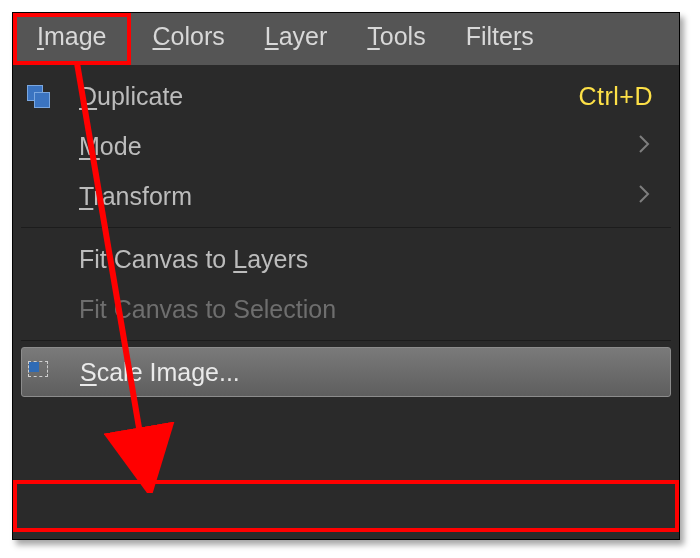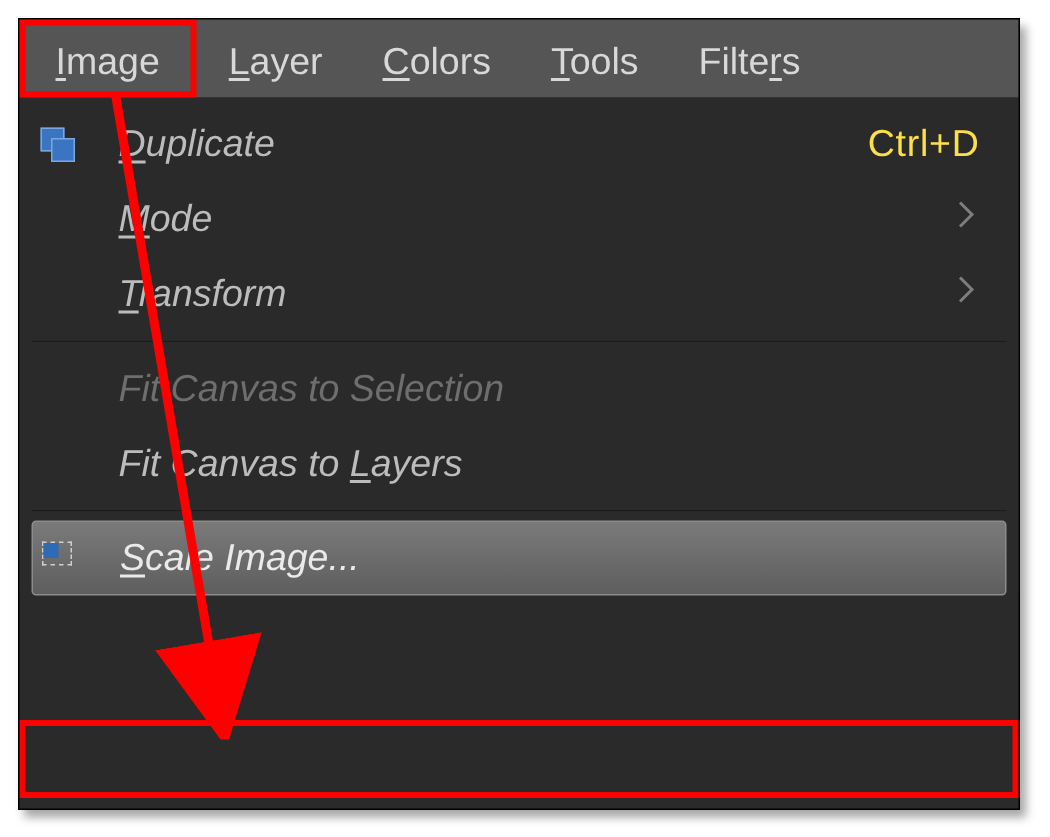--- a/index.html
+++ b/index.html
@@ -16,21 +16,21 @@
       width: 668px;
       height: 528px;
       border: 1px solid #000;
       box-shadow: 4px 5px 6px rgba(0,0,0,0.35);
       background: #2a2a2a;
       overflow: hidden;
     }
     
     .menubar {
       display: flex;
-      align-items: flex-end;
+      align-items: flex-start;
       height: 52px;
       background: #555555;
       padding: 0 0 0 0;
       gap: 8px;
     }
     .menu-item {
       color: #d8d8d8;
       font-size: 25px;
       padding: 10px 16px 10px 16px;
       cursor: default;
@@ -55,21 +55,20 @@
     }
     .row .icon-slot {
       width: 52px;
       display: flex;
       justify-content: flex-start;
       align-items: center;
       flex: 0 0 52px;
     }
     .row .label {
       flex: 1 1 auto;
-      font-style: italic;
     }
     .row .label .ul { text-decoration: underline; text-underline-offset: 3px; }
     .row .shortcut {
       flex: 0 0 auto;
       margin-left: auto;
       color: #fde047;
       padding-right: 12px;
       letter-spacing: 0.5px;
     }
     .row .arrow {
@@ -152,22 +151,22 @@
       pointer-events:none;
     }
   </style>
 </head>
 <body>
 
 <div class="wrapper">
 
   <div class="menubar">
     <div class="menu-item first"><span class="ul">I</span><span>mage</span></div>
+    <div class="menu-item"><span class="ul">C</span><span>olors</span></div>
     <div class="menu-item"><span class="ul">L</span><span>ayer</span></div>
-    <div class="menu-item"><span class="ul">C</span><span>olors</span></div>
     <div class="menu-item"><span class="ul">T</span><span>ools</span></div>
     <div class="menu-item"><span>Filte</span><span class="ul">r</span><span>s</span></div>
   </div>
 
   <div class="dropdown">
 
     <div class="row">
       <span class="icon-slot">
         <span class="icon-dup">
             <span class="back"></span>
@@ -194,28 +193,28 @@
       <span class="arrow">
         <svg width="14" height="22" viewBox="0 0 14 22">
             <path d="M3 3 L11 11 L3 19" fill="none" stroke="#9a9a9a" stroke-width="2"></path>
           </svg>
       </span>
     </div>
 
     <div class="separator"></div>
 
 
+    <div class="row">
+      <span class="icon-slot"></span>
+      <span class="label"><span>Fit Canvas to </span><span class="ul">L</span><span>ayers</span></span>
+    </div>
+
     <div class="row disabled">
       <span class="icon-slot"></span>
       <span class="label">Fit Canvas to Selection</span>
-    </div>
-
-    <div class="row">
-      <span class="icon-slot"></span>
-      <span class="label"><span>Fit Canvas to </span><span class="ul">L</span><span>ayers</span></span>
     </div>
 
     <div class="separator"></div>
 
 
     <div class="row hovered">
       <span class="icon-slot">
         <span class="icon-scale">
             <span class="big"></span>
             <span class="sm"></span>

